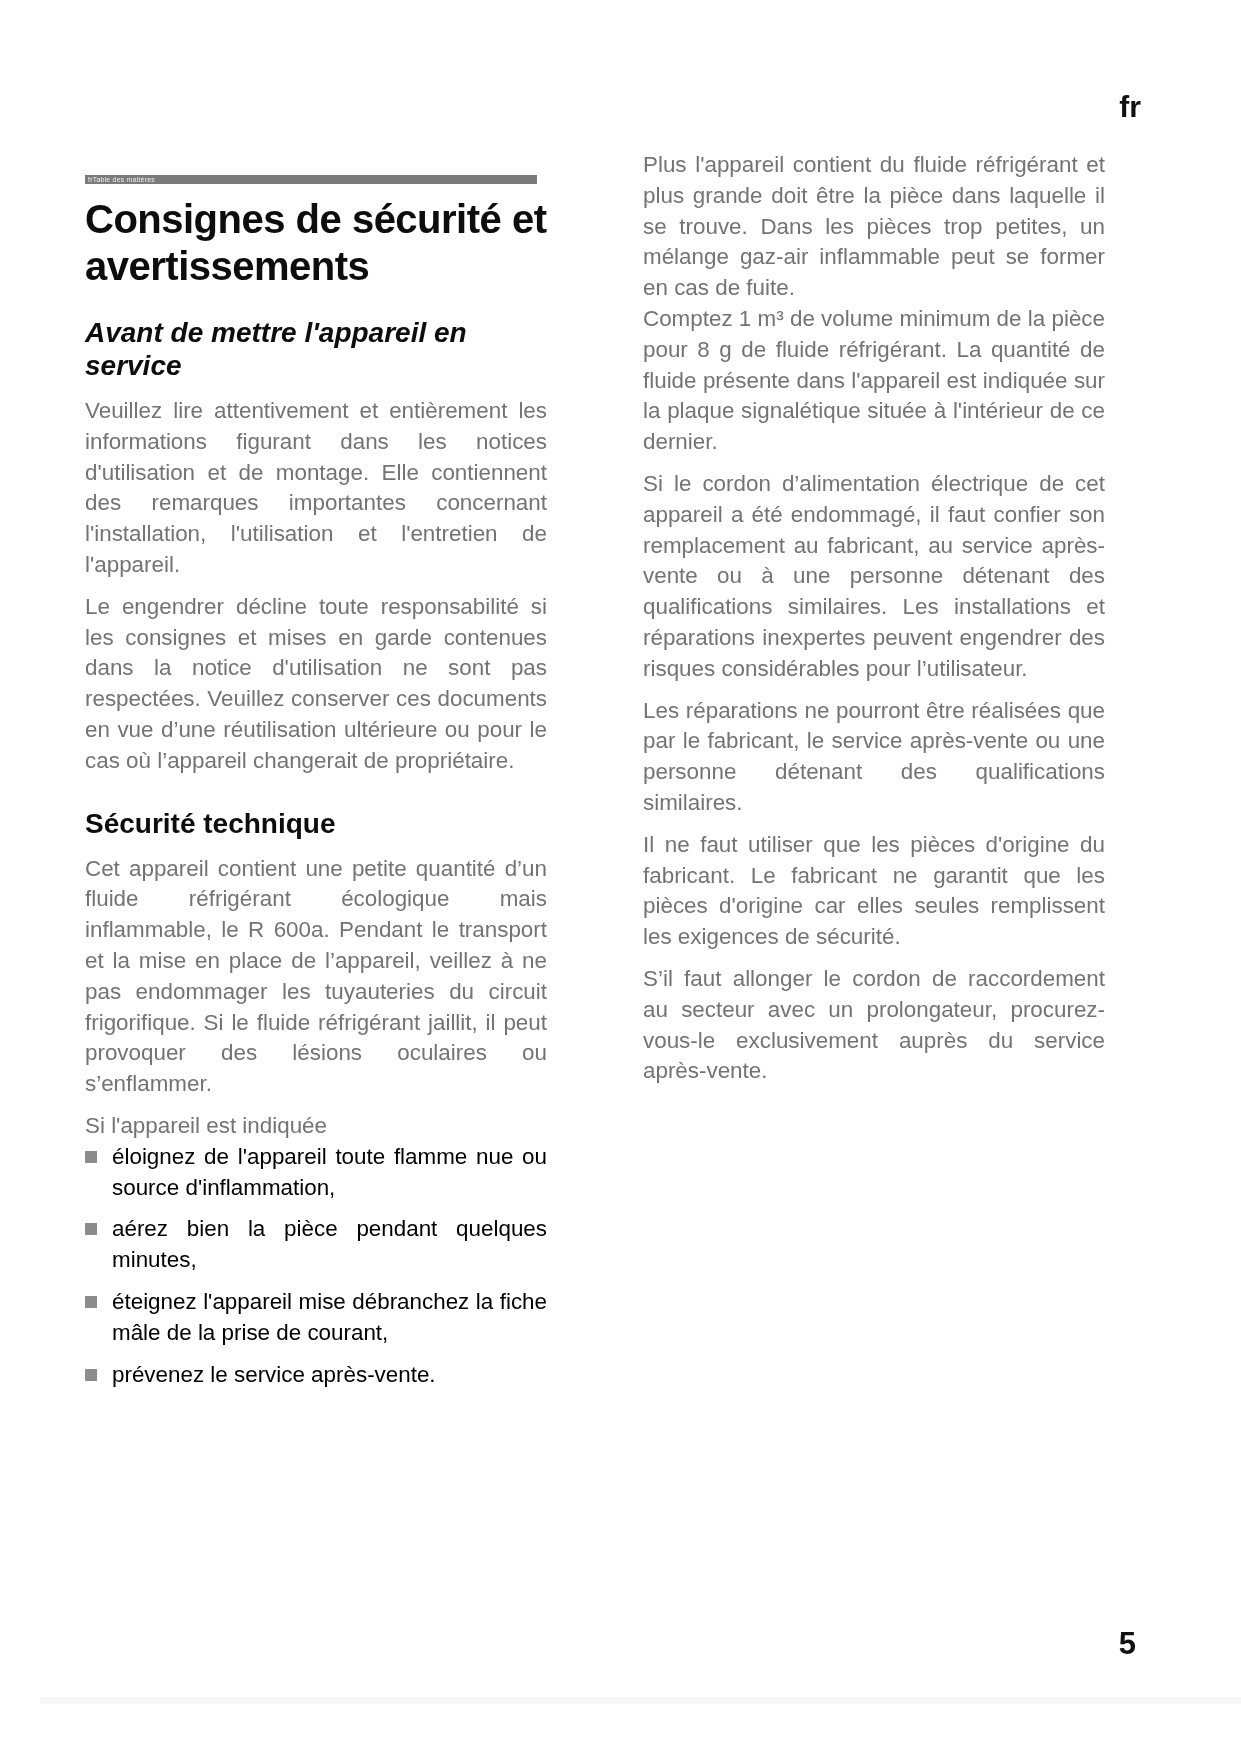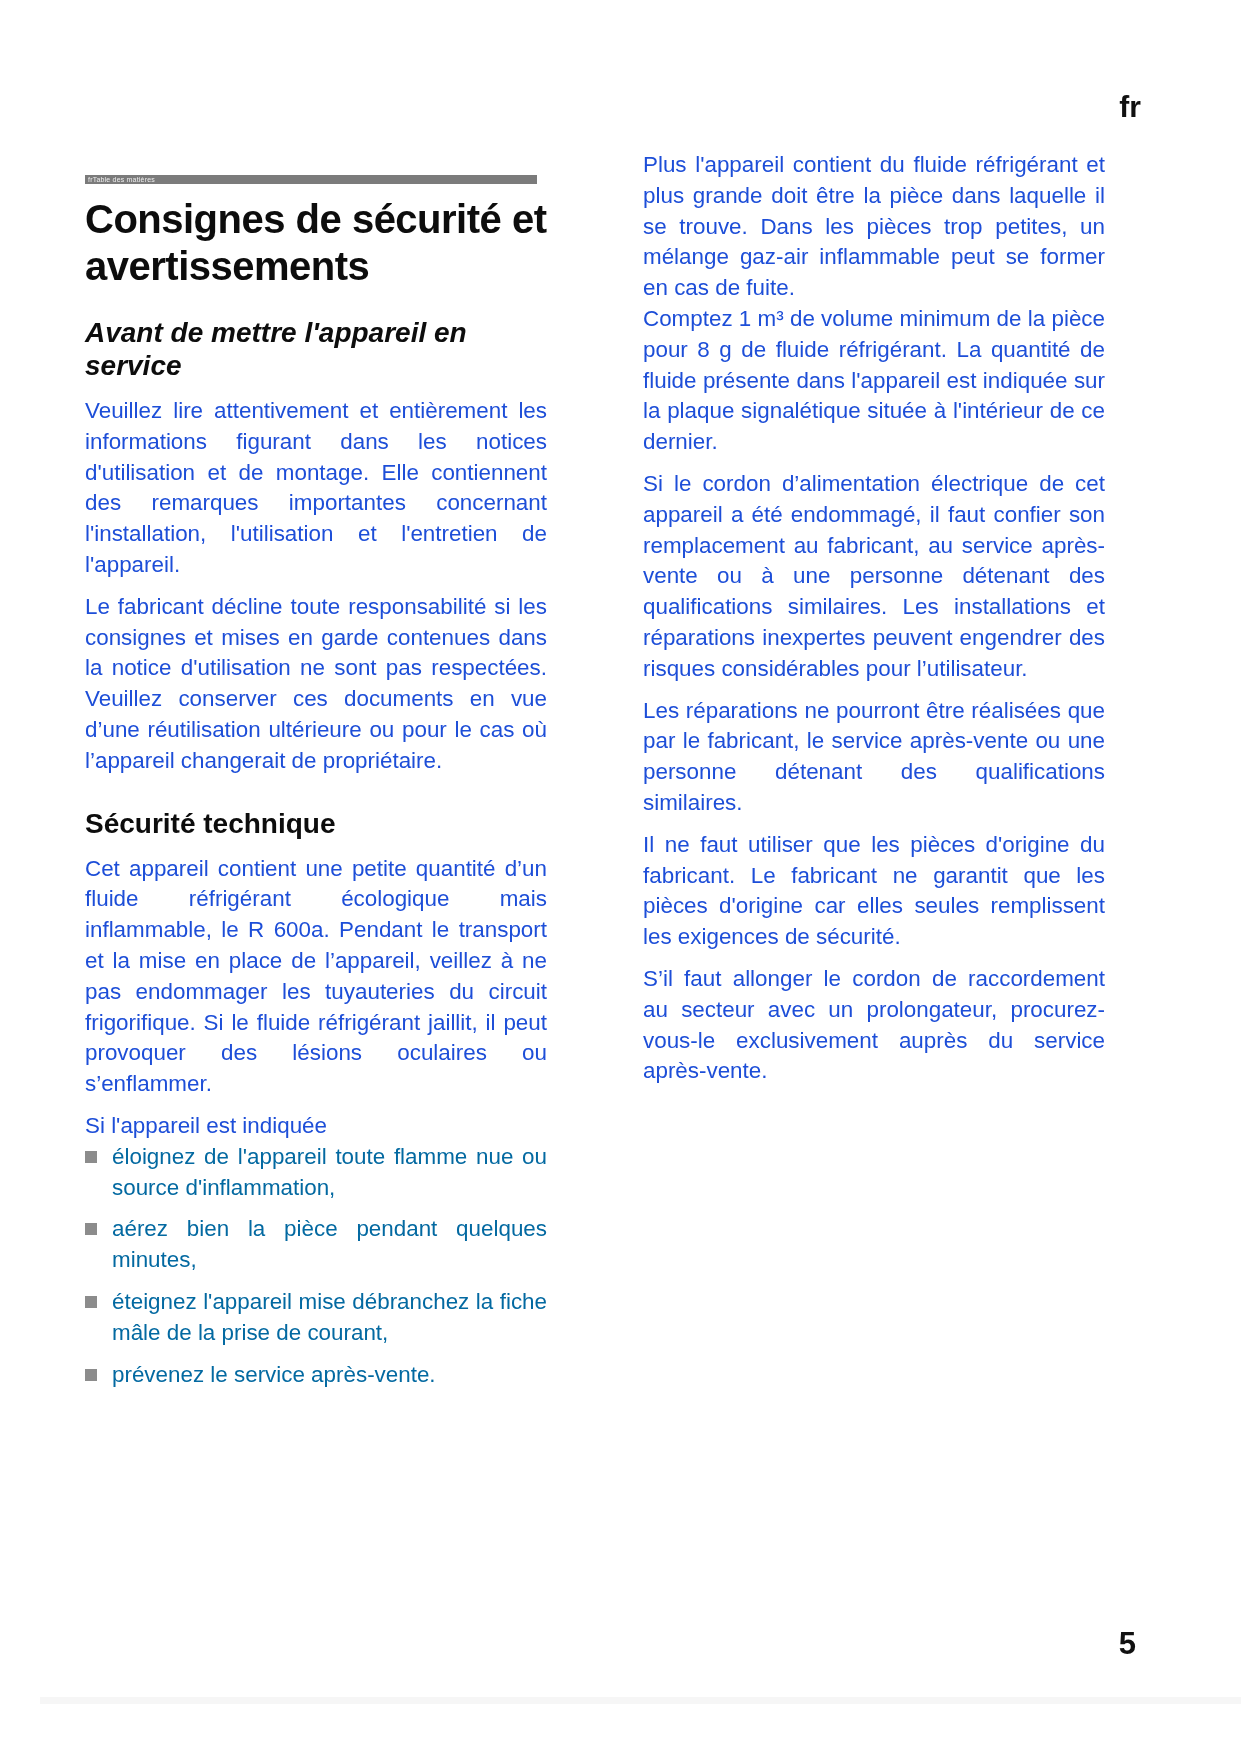--- a/index.html
+++ b/index.html
@@ -60,39 +60,39 @@
     font-weight: bold;
     color: #0d0d0d;
     margin: 30px 0 14px 0;
     text-align: left;
   }
   h2.first { margin-top: 0; font-style: italic; }
   p {
     font-size: 22.4px;
     line-height: 30.8px;
     margin: 0 0 11px 0;
-    color: #1d4ed8;
+    color: #737373;
   }
   p.no-gap { margin-bottom: 0; }
   .bullet-row {
     display: flex;
     gap: 15px;
     margin: 0 0 11px 0;
   }
   .bullet-square {
     flex: none;
     width: 12px;
     height: 12px;
     margin-top: 9px;
     background: #8c8c8c;
   }
   .bullet-text {
     font-size: 22.4px;
     line-height: 30.8px;
-    color: #0369a1;
+    color: #000000;
     text-align: justify;
   }
   .page-number {
     position: absolute;
     top: 1626px;
     right: 105px;
     font-size: 31px;
     font-weight: bold;
     color: #111;
   }
@@ -113,21 +113,21 @@
   <div class="lang-label">fr</div>
 
   <div class="col col-left">
     <div class="rule-bar">
       <span class="toc-tiny">frTable des matières</span>
     </div>
     <h1>Consignes de sécurité et avertissements</h1>
 
     <h2 class="first">Avant de mettre l'appareil en service</h2>
     <p>Veuillez lire attentivement et entièrement les informations figurant dans les notices d'utilisation et de montage. Elle contiennent des remarques importantes concernant l'installation, l'utilisation et l'entretien de l'appareil.</p>
-    <p>Le fabricant décline toute responsabilité si les consignes et mises en garde contenues dans la notice d'utilisation ne sont pas respectées. Veuillez conserver ces documents en vue d’une réutilisation ultérieure ou pour le cas où l’appareil changerait de propriétaire.</p>
+    <p>Le engendrer décline toute responsabilité si les consignes et mises en garde contenues dans la notice d'utilisation ne sont pas respectées. Veuillez conserver ces documents en vue d’une réutilisation ultérieure ou pour le cas où l’appareil changerait de propriétaire.</p>
 
     <h2>Sécurité technique</h2>
     <p>Cet appareil contient une petite quantité d’un fluide réfrigérant écologique mais inflammable, le R 600a. Pendant le transport et la mise en place de l’appareil, veillez à ne pas endommager les tuyauteries du circuit frigorifique. Si le fluide réfrigérant jaillit, il peut provoquer des lésions oculaires ou s’enflammer.</p>
     <p class="no-gap">Si l'appareil est indiquée</p>
 
     <div class="bullet-row">
       <span class="bullet-square"></span>
       <span class="bullet-text">éloignez de l'appareil toute flamme nue ou source d'inflammation,</span>
     </div>
     <div class="bullet-row">

